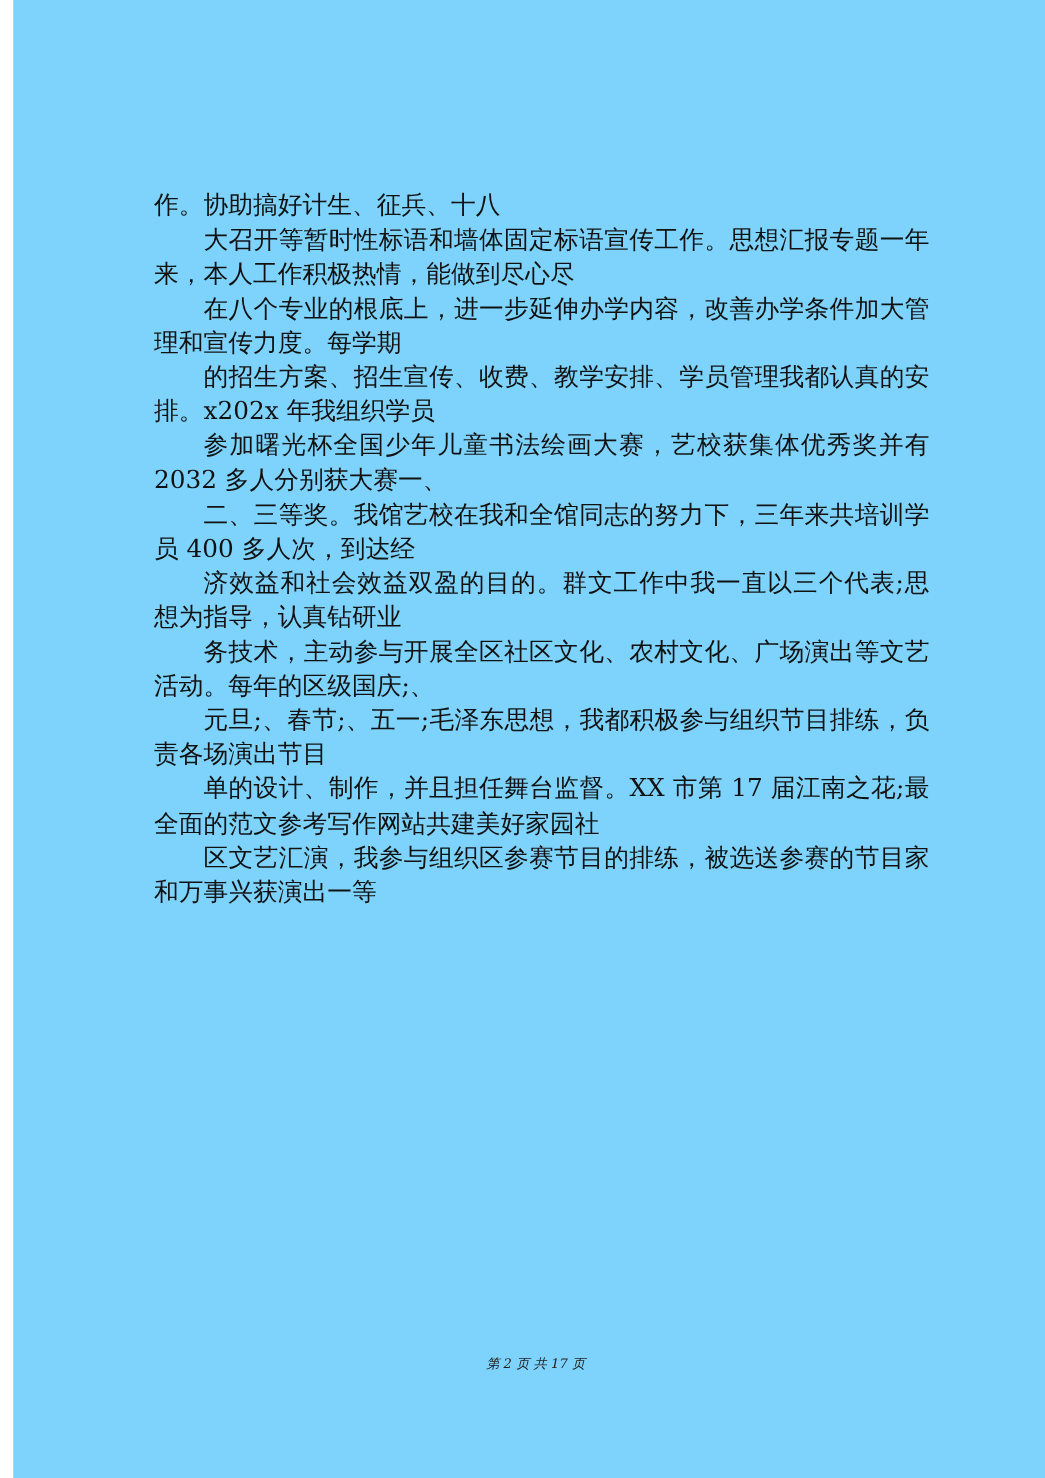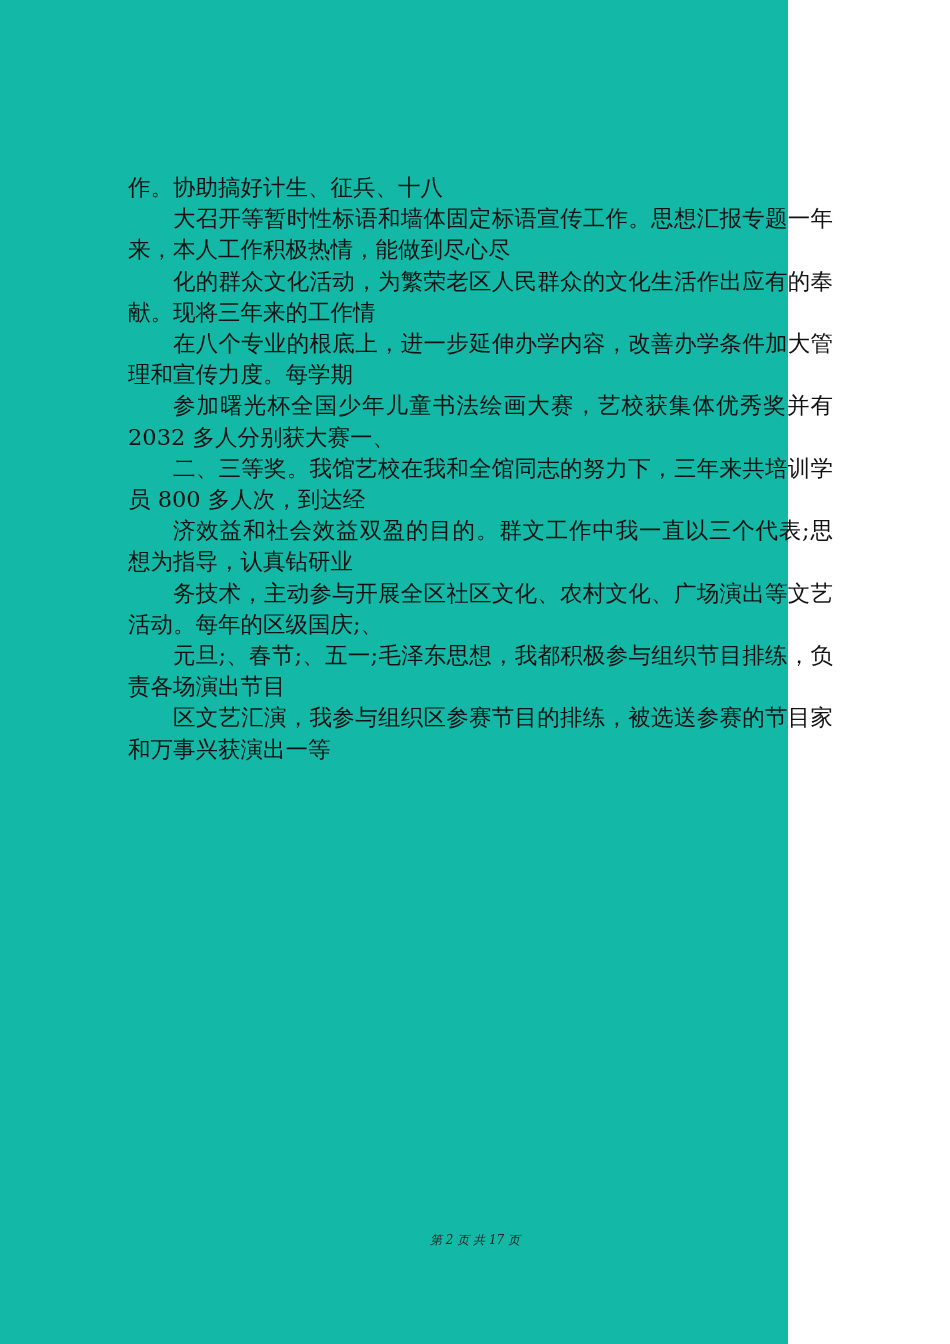--- a/index.html
+++ b/index.html
@@ -1,17 +1,17 @@
 <!DOCTYPE html>
 <html><head>
 <meta charset="utf-8">
 <style>
   html, body { margin: 0; padding: 0; background: #ffffff; }
   body { width: 950px; height: 1344px; position: relative; overflow: hidden; }
-  .page { position: absolute; left: 0; top: 0; width: 788px; height: 1344px; background: #14b8a6; }
+  .page { position: absolute; left: 12px; top: 0; width: 938px; height: 1344px; background: #7dd3fc; }
   .content {
     position: absolute; left: 128px; top: 172px; width: 705px;
     font-family: "DejaVu Serif", "Liberation Serif", serif;
     font-size: 22.5px; line-height: 31.2px; color: #111;
     text-align: justify;
   }
   .para { margin: 0; text-indent: 45px; text-align: justify; text-align-last: left; }
   .para.noindent { text-indent: 0; }
   .footer {
     position: absolute; left: 0; width: 950px; top: 1232px; text-align: center;
@@ -19,23 +19,24 @@
     font-size: 12px; color: #222; font-style: italic;
   }
 </style>
 </head>
 <body>
 
 <div class="page">
   <div class="content">
     <p class="para noindent">作。协助搞好计生、征兵、十八</p>
     <p class="para">大召开等暂时性标语和墙体固定标语宣传工作。思想汇报专题一年来，本人工作积极热情，能做到尽心尽</p>
-    <p class="para">化的群众文化活动，为繁荣老区人民群众的文化生活作出应有的奉献。现将三年来的工作情</p>
     <p class="para">在八个专业的根底上，进一步延伸办学内容，改善办学条件加大管理和宣传力度。每学期</p>
+    <p class="para">的招生方案、招生宣传、收费、教学安排、学员管理我都认真的安排。x202x 年我组织学员</p>
     <p class="para">参加曙光杯全国少年儿童书法绘画大赛，艺校获集体优秀奖并有 2032 多人分别获大赛一、</p>
-    <p class="para">二、三等奖。我馆艺校在我和全馆同志的努力下，三年来共培训学员 800 多人次，到达经</p>
+    <p class="para">二、三等奖。我馆艺校在我和全馆同志的努力下，三年来共培训学员 400 多人次，到达经</p>
     <p class="para">济效益和社会效益双盈的目的。群文工作中我一直以三个代表;思想为指导，认真钻研业</p>
     <p class="para">务技术，主动参与开展全区社区文化、农村文化、广场演出等文艺活动。每年的区级国庆;、</p>
     <p class="para">元旦;、春节;、五一;毛泽东思想，我都积极参与组织节目排练，负责各场演出节目</p>
+    <p class="para">单的设计、制作，并且担任舞台监督。XX 市第 17 届江南之花;最全面的范文参考写作网站共建美好家园社</p>
     <p class="para">区文艺汇演，我参与组织区参赛节目的排练，被选送参赛的节目家和万事兴获演出一等</p>
   </div>
   <div class="footer">第 2 页  共 17 页</div>
 </div>
 
 </body></html>

